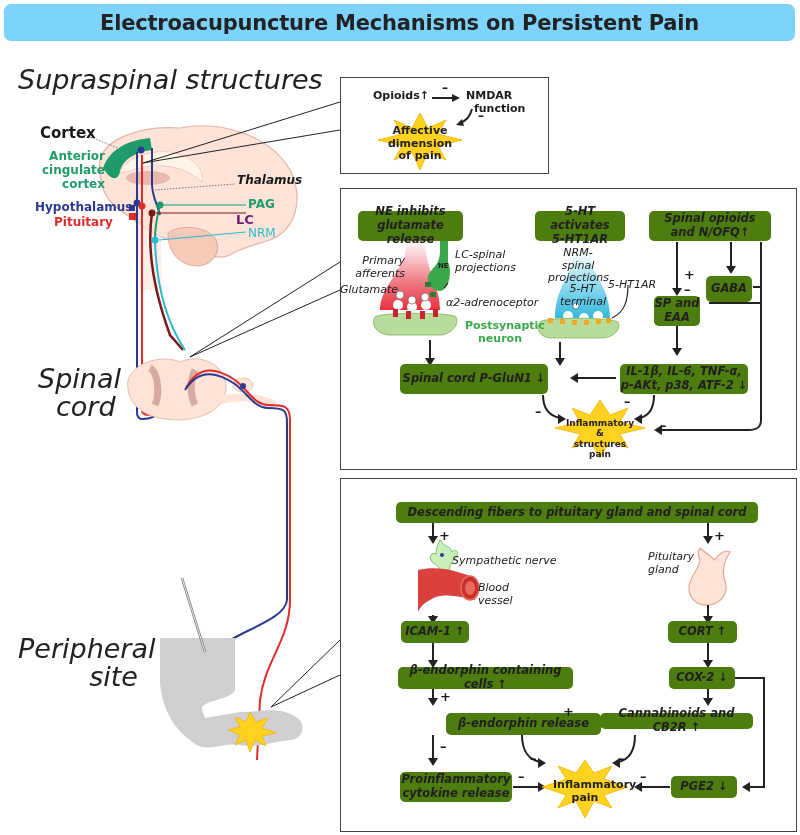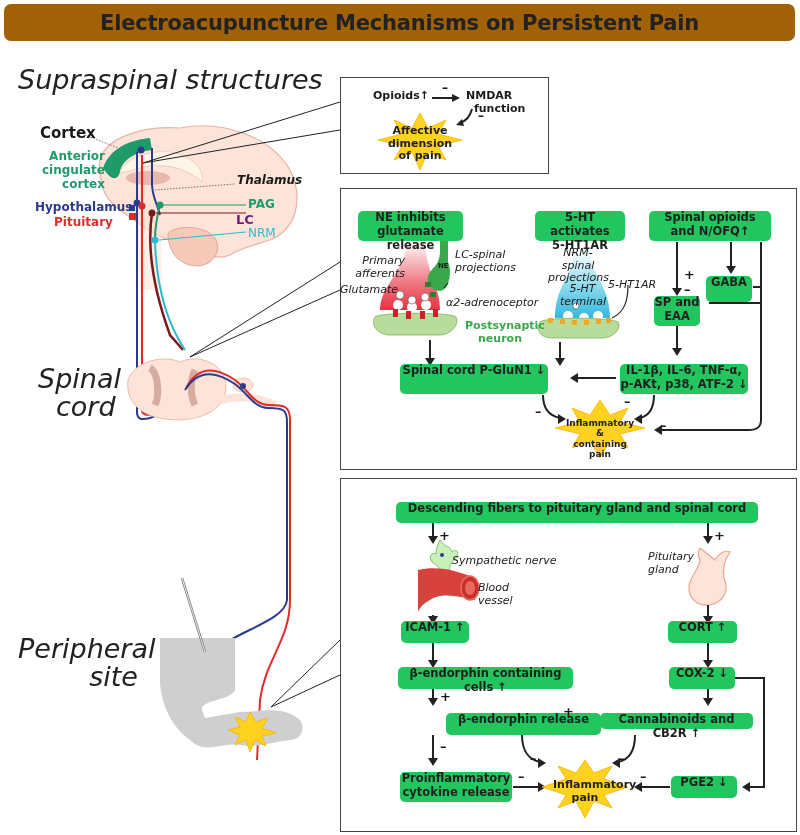--- a/index.html
+++ b/index.html
@@ -1,24 +1,24 @@
 <!DOCTYPE html>
 <html><head>
 <meta charset="utf-8">
 <style>
   html, body { margin: 0; padding: 0; background: #ffffff; }
   body { width: 800px; height: 835px; position: relative; overflow: hidden;
          font-family: "DejaVu Sans", "Liberation Sans", sans-serif; color: #1a1a1a; }
   .title-bar { position: absolute; left: 4px; top: 4px; width: 791px; height: 37px;
-               background: #a16207; border-radius: 7px; display: flex; align-items: center; justify-content: center; }
+               background: #7dd3fc; border-radius: 7px; display: flex; align-items: center; justify-content: center; }
   .title-bar span { font-size: 21px; font-weight: bold; color: #222; letter-spacing: -0.2px; }
   .section-label { position: absolute; font-style: italic; font-size: 27px; color: #222; line-height: 1.05; }
   .panel { position: absolute; border: 1.5px solid #444; background: #fff; }
-  .cbox { position: absolute; background: #22c55e; border-radius: 5px; font-weight: bold; font-size: 11.5px;
-          display: flex; justify-content: center; text-align: center; line-height: 1.2; color: #1f1f1f; }
+  .cbox { position: absolute; background: #4d7c0f; border-radius: 5px; font-weight: bold; font-size: 11.5px;
+          display: flex; align-items: center; justify-content: center; text-align: center; line-height: 1.2; color: #1f1f1f; font-style: italic; }
   .lbl { position: absolute; font-size: 11px; line-height: 1.15; }
   .it { font-style: italic; }
   .b { font-weight: bold; }
   svg { position: absolute; left: 0; top: 0; overflow: visible; }
   .burst-text { position: absolute; font-weight: bold; font-size: 11px; text-align: center; line-height: 1.15; color: #222; }
 </style>
 </head>
 <body>
 
 <div class="title-bar">
@@ -256,21 +256,21 @@
   <div>
       <div>IL-1β, IL-6, TNF-α,</div>
       <div>p-AKt, p38, ATF-2 ↓</div>
     </div>
 </div>
 <div class="lbl b" style="left:535px;top:405px;font-size:13px;">–</div>
 <div class="lbl b" style="left:624px;top:395px;font-size:13px;">–</div>
 <div class="lbl b" style="left:660px;top:419px;font-size:13px;">–</div>
 <div class="burst-text" style="left:562px;top:418px;width:76px;font-size:9px;">
   <div>Inflammatory &amp;</div>
-  <div>containing</div>
+  <div>structures</div>
   <div>pain</div>
 </div>
 
 <div class="panel" style="left:340px;top:478px;width:455px;height:352px;"></div>
 <svg width="800" height="835">
 
   <path d="M440,540 C445,548 450,545 452,552 C456,548 460,552 456,558 C450,562 448,570 450,578 L444,578 C442,570 438,566 432,562 C428,556 432,552 436,554 C436,548 438,544 440,540 Z" fill="#c8f0b8" stroke="#6fb35a" stroke-width="0.8"></path>
   <circle cx="442" cy="555" r="2" fill="#2b3a8f"></circle>
 
   <path d="M418,570 C440,565 460,572 475,578 L475,600 C460,596 440,592 430,600 C420,605 418,612 418,612 Z" fill="#d9423c"></path>

